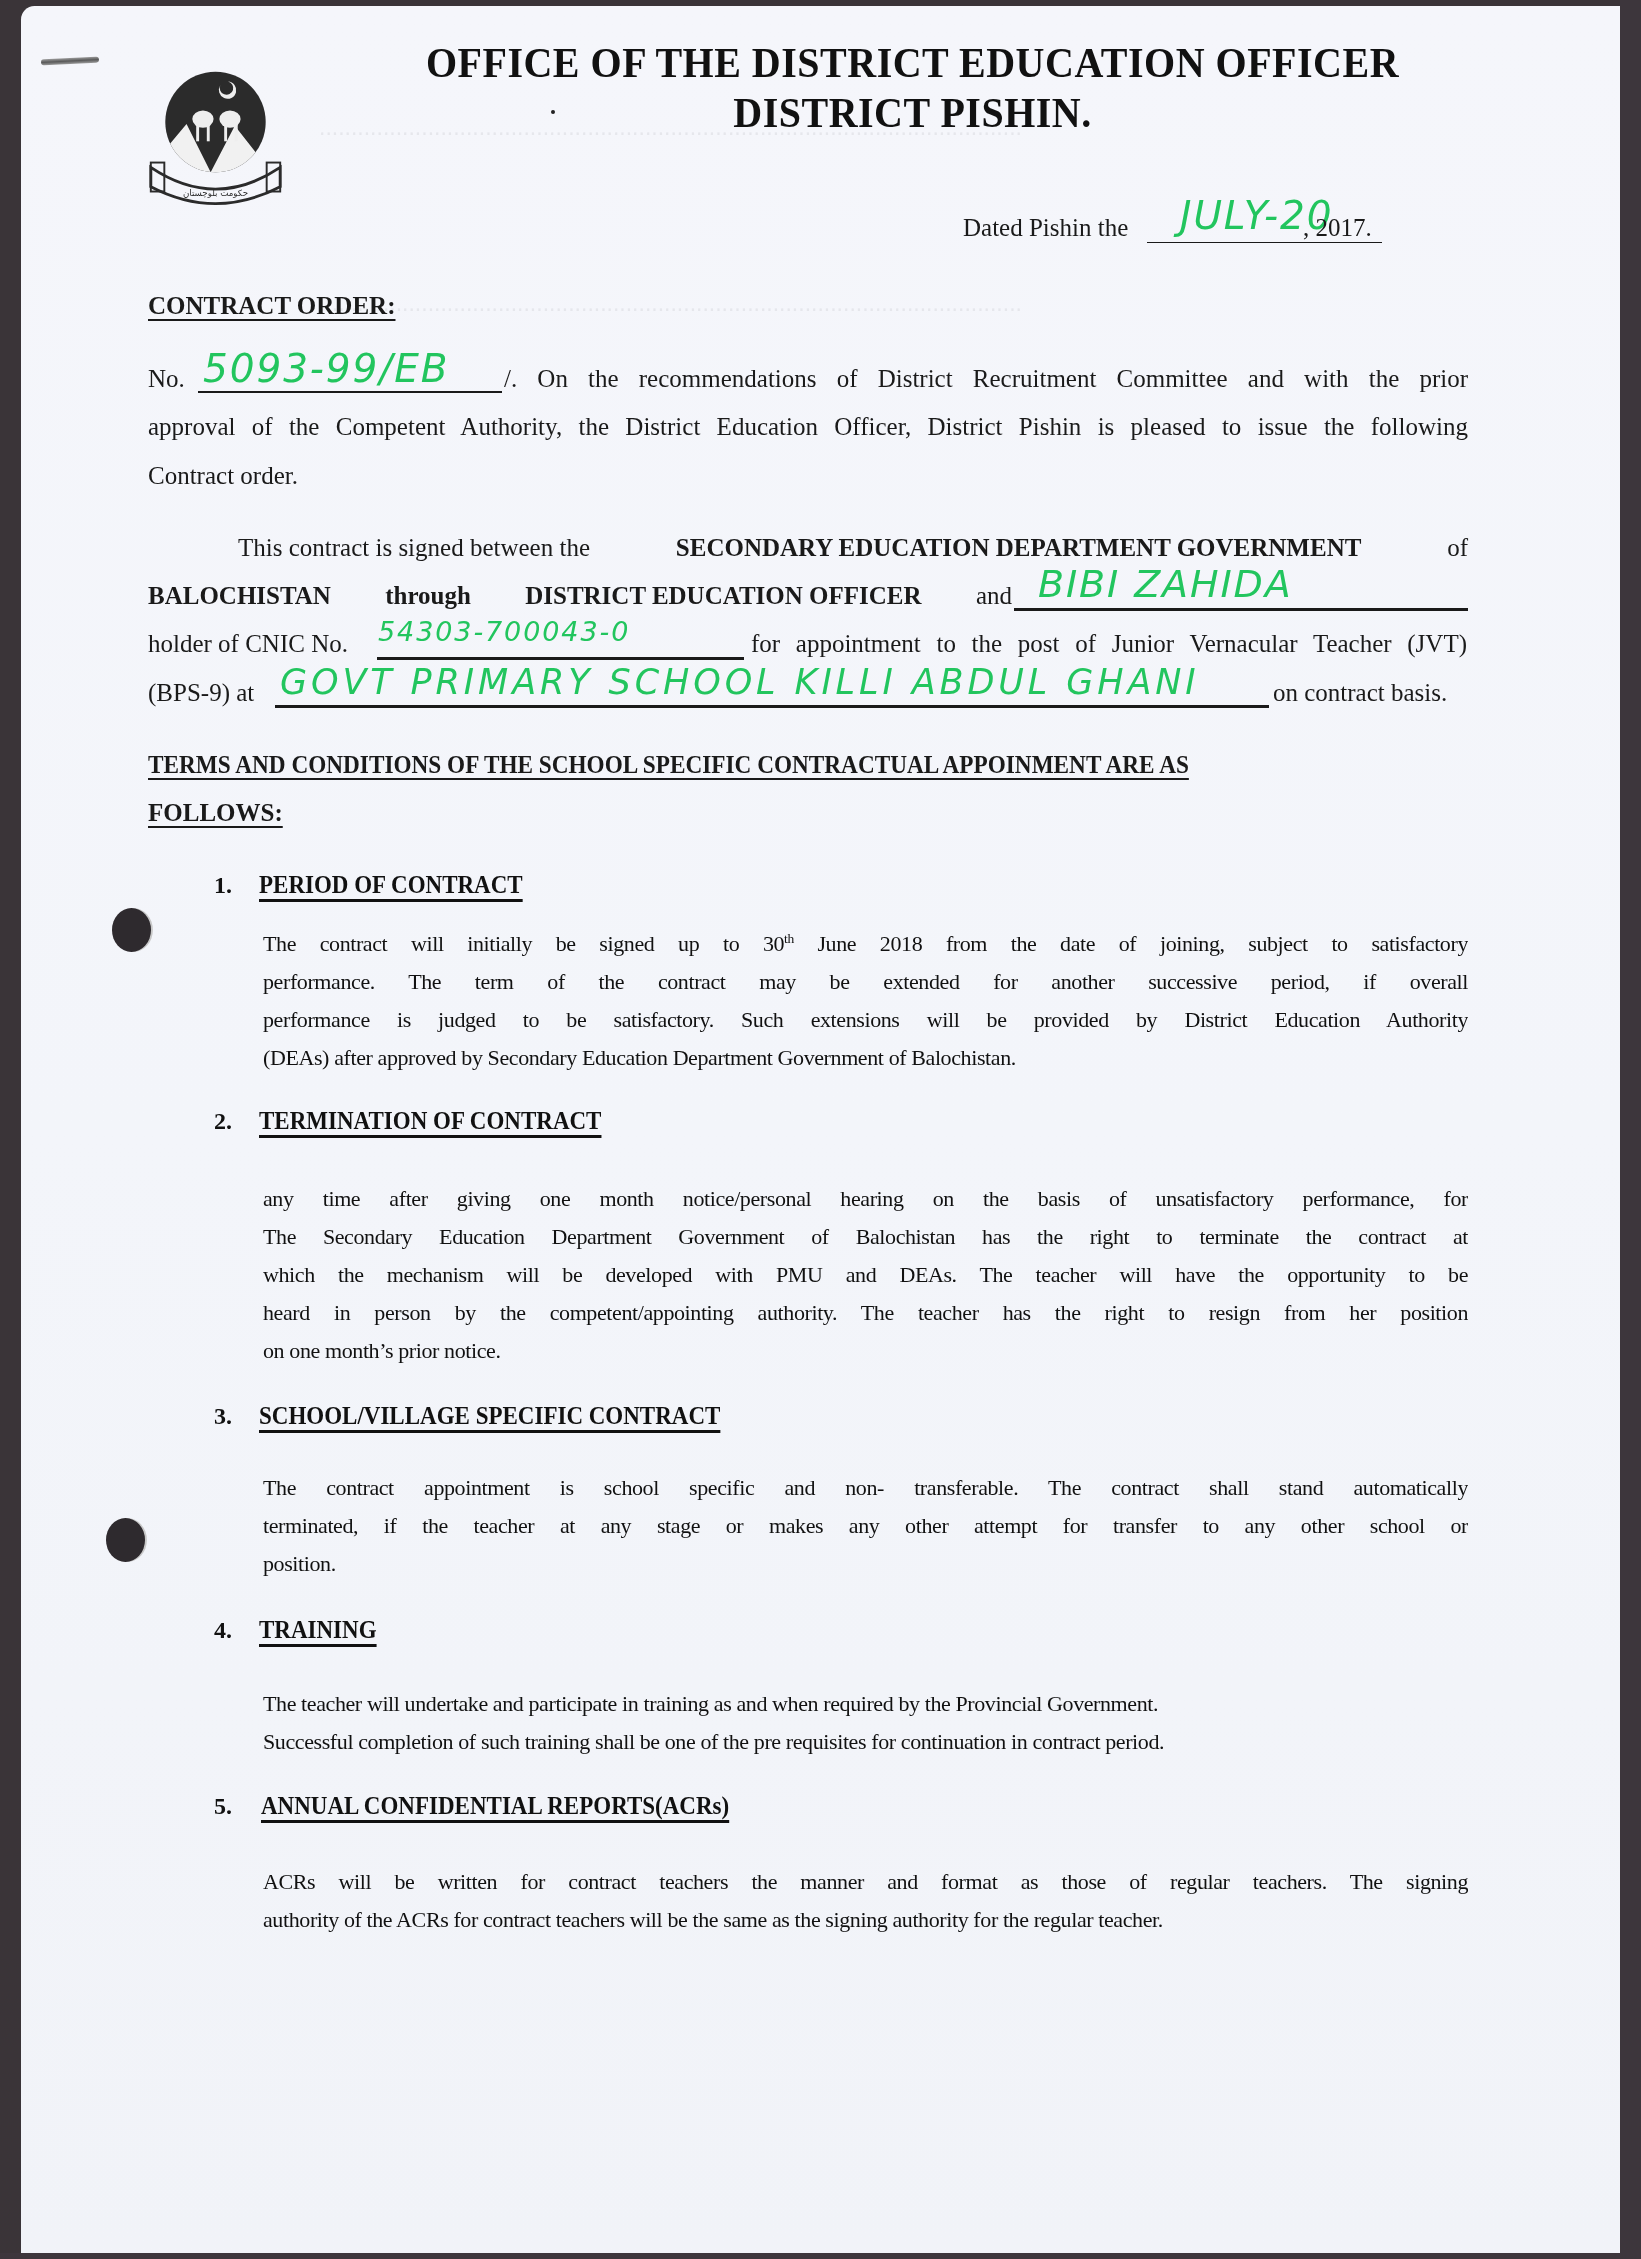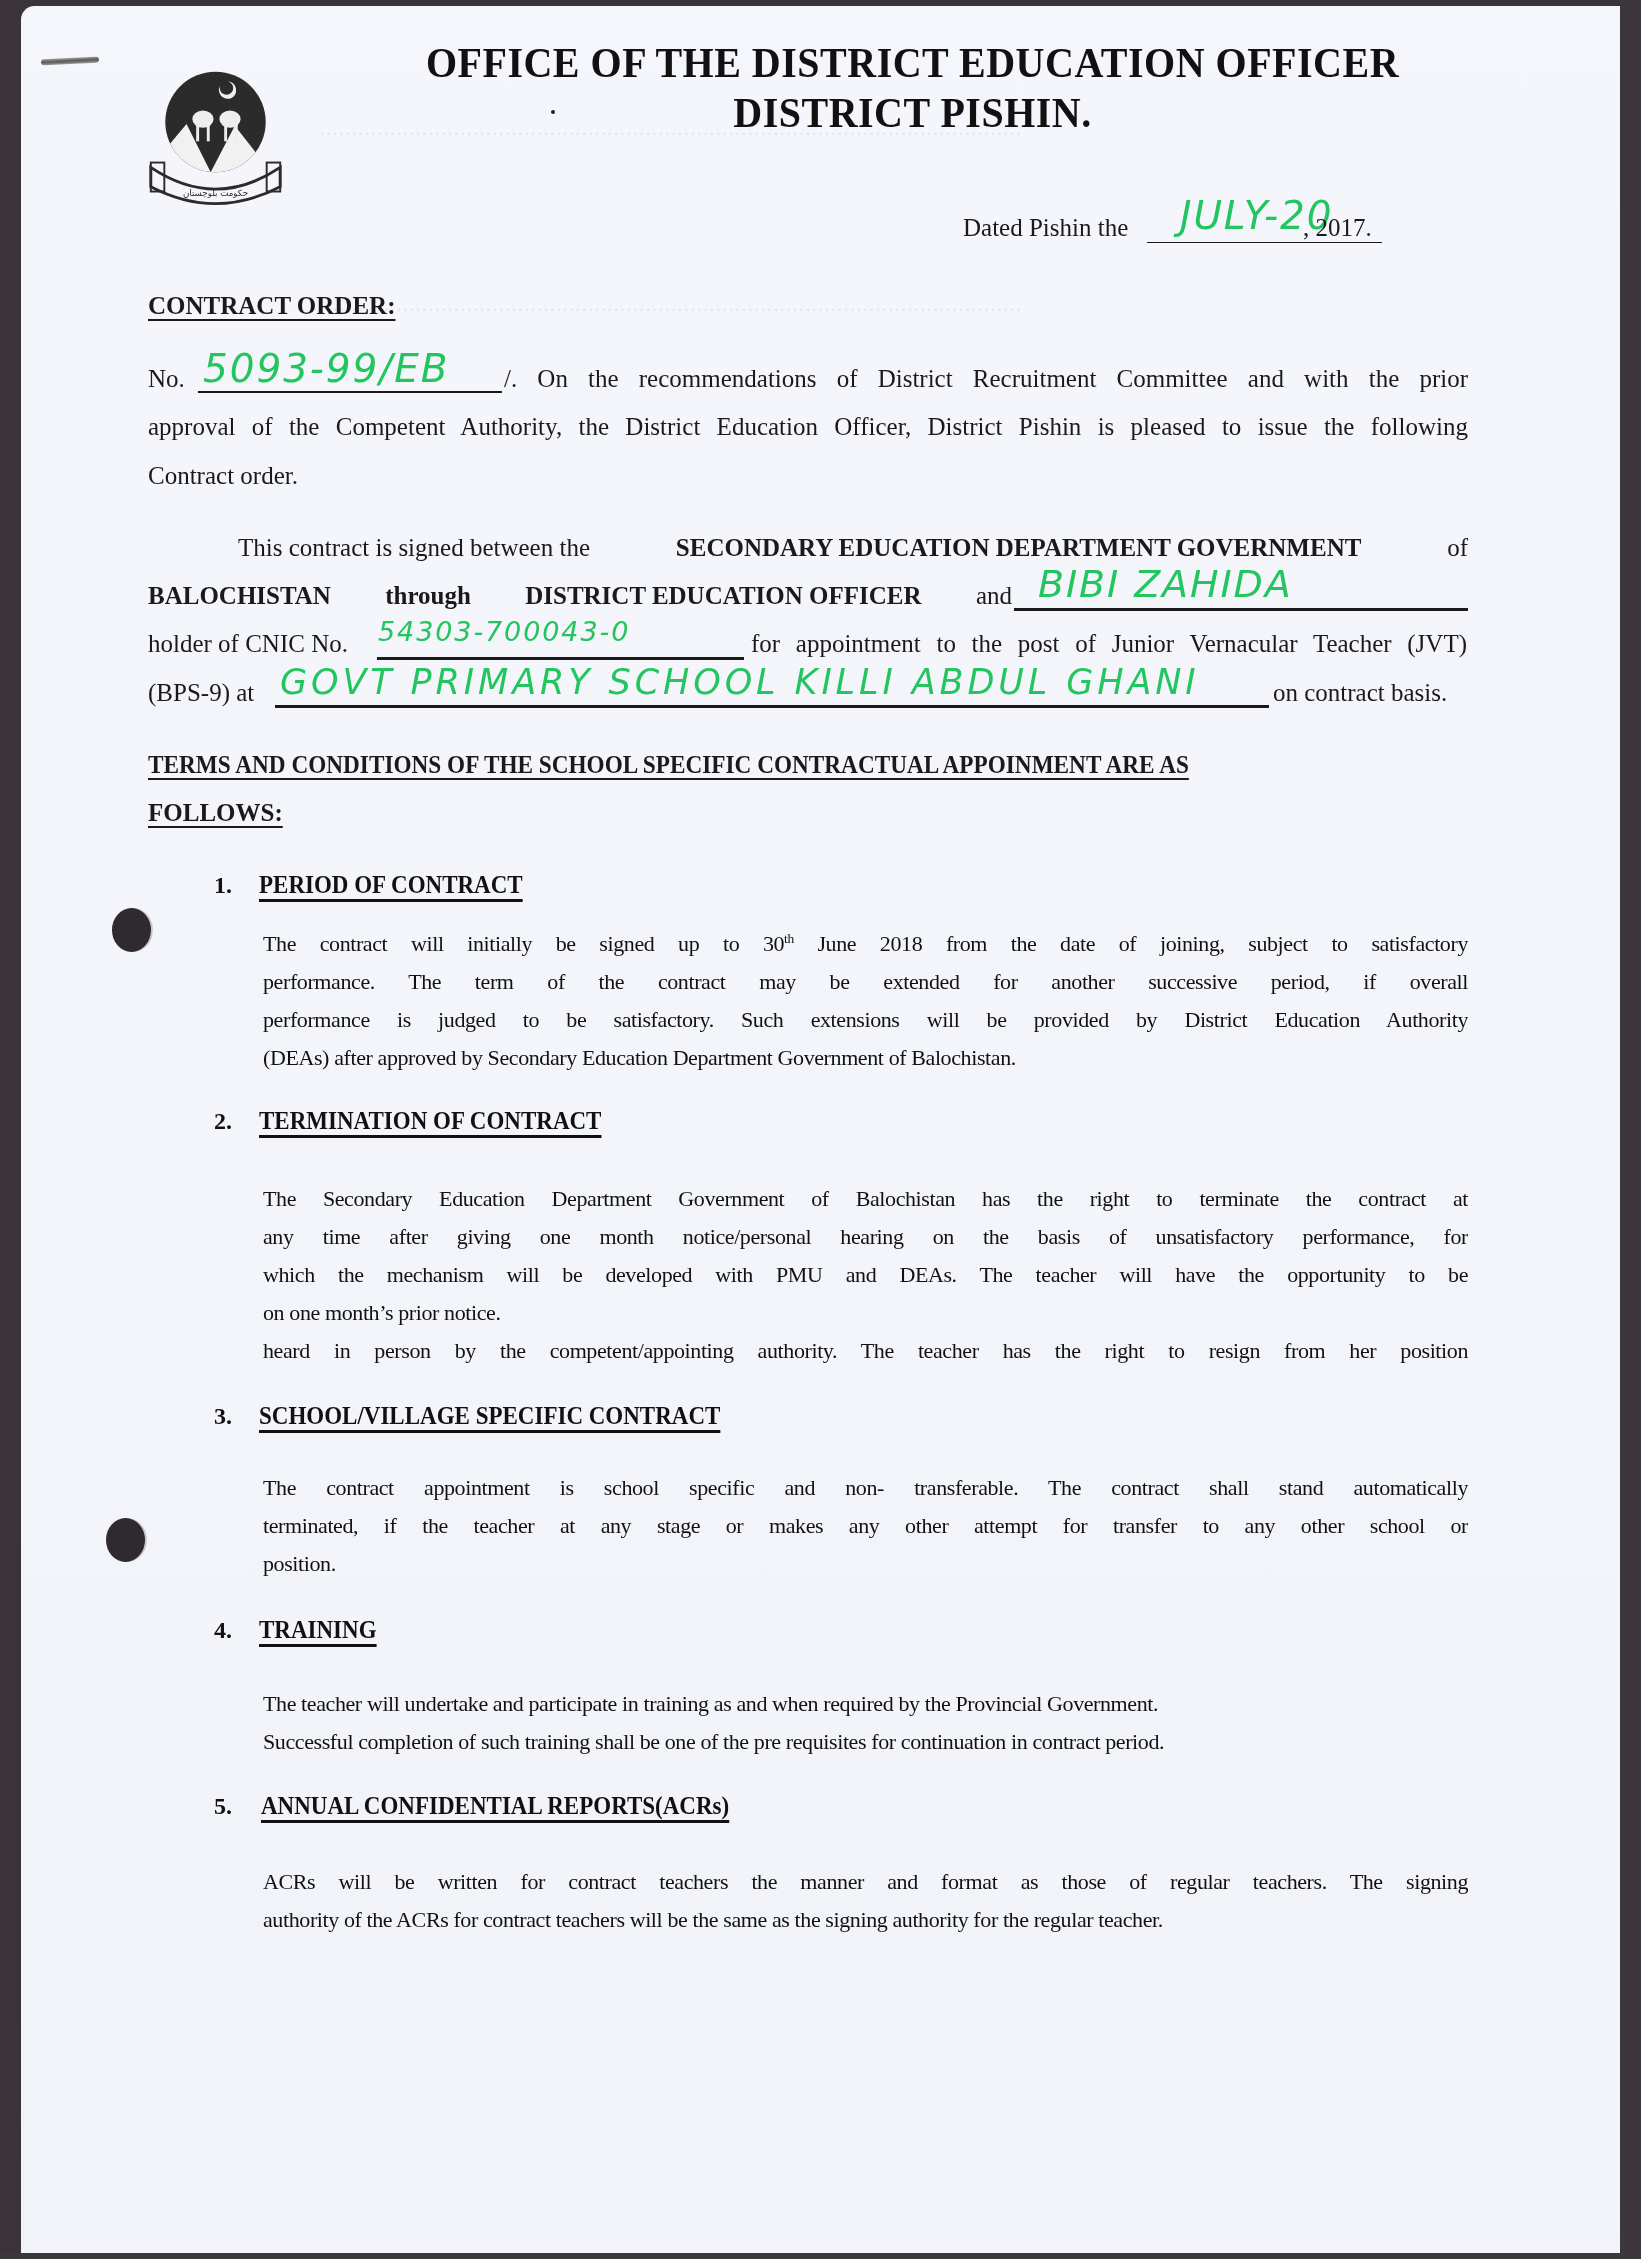--- a/index.html
+++ b/index.html
@@ -147,25 +147,25 @@
 <div class="para sans" style="top:925px;">
   <span class="line j"><span>The contract will initially be signed up to 30</span><sup>th</sup><span> June 2018 from the date of joining, subject to satisfactory</span></span>
   <span class="line j">performance. The term of the contract may be extended for another successive period, if overall</span>
   <span class="line j">performance is judged to be satisfactory. Such extensions will be provided by District Education Authority</span>
   <span class="line">(DEAs) after approved by Secondary Education Department Government of Balochistan.</span>
 </div>
 
 <div class="sec-num" style="left:214px;top:1108px;">2.</div>
 <div class="sec-title" style="left:259px;top:1107px;">TERMINATION OF CONTRACT</div>
 <div class="para sans" style="top:1180px;">
+  <span class="line j">any time after giving one month notice/personal hearing on the basis of unsatisfactory performance, for</span>
   <span class="line j">The Secondary Education Department Government of Balochistan has the right to terminate the contract at</span>
-  <span class="line j">any time after giving one month notice/personal hearing on the basis of unsatisfactory performance, for</span>
   <span class="line j">which the mechanism will be developed with PMU and DEAs.  The teacher will have the opportunity to be</span>
+  <span class="line j">heard in person by the competent/appointing authority. The teacher has the right to resign from her position</span>
   <span class="line">on one month’s prior notice.</span>
-  <span class="line j">heard in person by the competent/appointing authority. The teacher has the right to resign from her position</span>
 </div>
 
 <div class="sec-num" style="left:214px;top:1403px;">3.</div>
 <div class="sec-title" style="left:259px;top:1402px;">SCHOOL/VILLAGE SPECIFIC CONTRACT</div>
 <div class="para sans" style="top:1469px;">
   <span class="line j">The contract appointment is school specific and non- transferable. The contract shall stand automatically</span>
   <span class="line j">terminated, if the teacher at any stage or makes any other attempt for transfer to any other school or</span>
   <span class="line">position.</span>
 </div>
 

